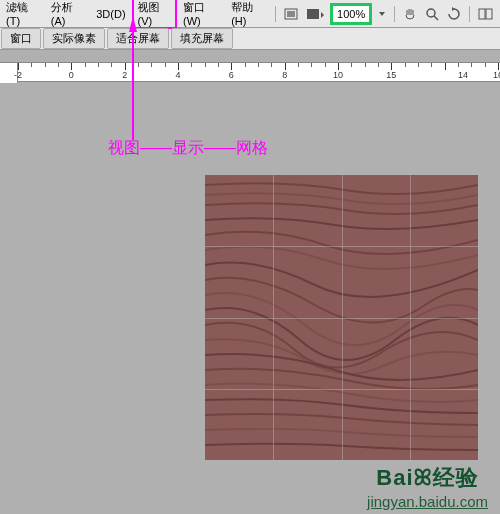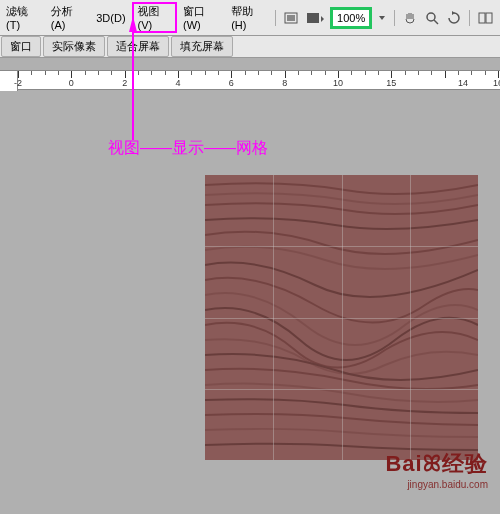--- a/index.html
+++ b/index.html
@@ -1,18 +1,18 @@
 <!DOCTYPE html>
 <html><head>
 <meta charset="utf-8">
 <style>
 * { margin: 0; padding: 0; box-sizing: border-box; font-family: "Microsoft YaHei", SimSun, sans-serif; }
 body { width: 500px; height: 514px; background: #b0b0b0; overflow: hidden; position: relative; }
 
-.menubar { background: #e8e8e8; border-bottom: 1px solid #999; height: 36px; display: flex; align-items: center; font-size: 11px; }
+.menubar { background: #e8e8e8; border-bottom: 1px solid #999; height: 28px; display: flex; align-items: center; font-size: 11px; }
 .menu-item { padding: 2px 6px; cursor: pointer; }
 .menu-item.highlighted { border: 2px solid #ff00ff; padding: 0px 4px; }
 .menu-sep { width: 1px; height: 16px; background: #aaa; margin: 0 4px; }
 .toolbar-icon { padding: 2px 4px; cursor: pointer; display: inline-flex; align-items: center; }
 .zoom-display { padding: 2px 4px; font-size: 11px; background: #fff; border: 3px solid #22c55e; margin: 0 2px; }
 
 .optionbar { background: #e8e8e8; border-bottom: 1px solid #999; height: 22px; display: flex; align-items: center; font-size: 11px; }
 .option-btn { padding: 2px 8px; border: 1px solid #aaa; background: #ddd; margin: 0 1px; cursor: pointer; border-radius: 2px; }
 
 .ruler-area { background: #fff; position: relative; height: 20px; margin-top: 12px; border-top: 1px solid #888; border-bottom: 1px solid #888; }
@@ -22,23 +22,23 @@
 .tick-label { position: absolute; top: 7px; font-size: 9px; color: #333; transform: translateX(-50%); }
 .tick-minor { position: absolute; top: 0; width: 1px; height: 4px; background: #666; }
 
 .annotation-arrow { position: absolute; left: 127px; top: 20px; }
 .annotation-text { position: absolute; left: 108px; top: 138px; color: #ff00ff; font-size: 16px; font-weight: 500; }
 
 .texture-canvas { position: absolute; left: 205px; top: 175px; width: 273px; height: 285px; background: #8a5a58; overflow: hidden; }
 .grid-line-v { position: absolute; top: 0; bottom: 0; width: 1px; background: rgba(200,200,200,0.4); }
 .grid-line-h { position: absolute; left: 0; right: 0; height: 1px; background: rgba(200,200,200,0.4); }
 
-.watermark { position: absolute; right: 12px; bottom: 24px; color: #7f1d1d; text-align: right; }
+.watermark { position: absolute; right: 12px; bottom: 4px; color: #14532d; text-align: center; }
 .watermark-main { font-size: 22px; font-weight: bold; letter-spacing: 1px; }
-.watermark-sub { font-size: 10px; opacity: 0.9; }
+.watermark-sub { font-size: 15px; opacity: 0.9; text-decoration: underline; }
 </style>
 </head>
 <body>
 
 <div class="menubar">
   <span class="menu-item">滤镜(T)</span>
   <span class="menu-item">分析(A)</span>
   <span class="menu-item">3D(D)</span>
   <span class="menu-item highlighted">视图(V)</span>
   <span class="menu-item">窗口(W)</span>

